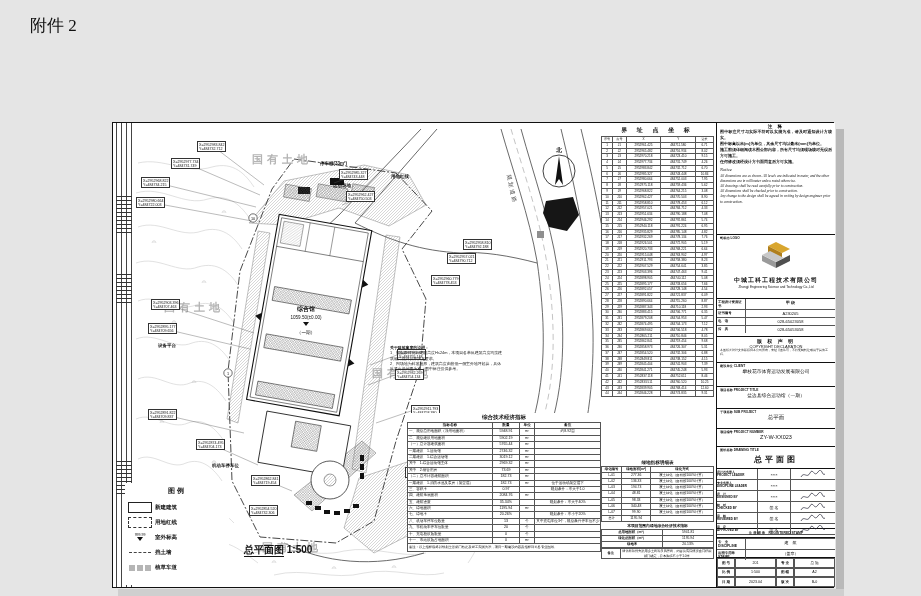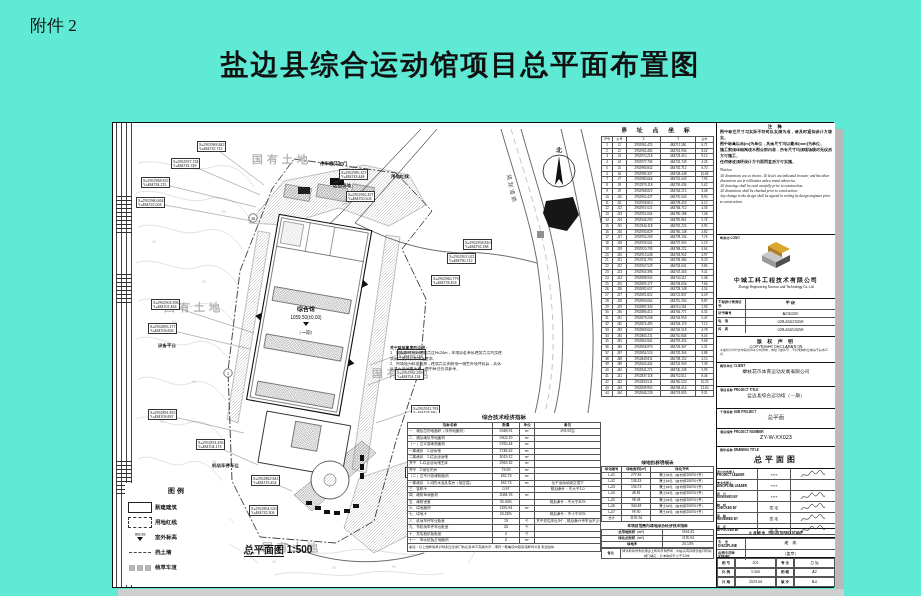--- a/index.html
+++ b/index.html
@@ -1,16 +1,16 @@
 <!DOCTYPE html>
 <html><head>
 <meta charset="utf-8">
 <style>
   html,body{margin:0;padding:0;background:#fff;}
-  .stage{position:relative;width:921px;height:596px;background:#5eead4;overflow:hidden;
+  .stage{position:relative;width:921px;height:596px;background:#e5e5e5;overflow:hidden;
          font-family:"Liberation Sans",sans-serif;color:#111;}
   .attach{position:absolute;left:30px;top:14px;font-family:"Liberation Serif",serif;font-size:17px;}
   .maintitle{position:absolute;left:0;top:46px;width:100%;text-align:center;
              font-family:"Liberation Serif",serif;font-weight:bold;font-size:28px;letter-spacing:2px;}
   .sheet{position:absolute;left:112px;top:122px;width:722px;height:466px;background:#fff;
          border:1px solid #111;box-sizing:border-box;}
   .shadow-r{position:absolute;left:836px;top:129px;width:8px;height:462px;background:#b9b9b9;}
   .shadow-b{position:absolute;left:118px;top:589px;width:726px;height:7px;background:#cfcfcf;}
   
   .lstrip{position:absolute;left:3px;top:0;width:18px;height:464px;
@@ -87,21 +87,20 @@
   .meta{display:grid;grid-template-columns:18px 1fr 18px 1fr;flex:1;}
   .meta div{border:0.25px solid #555;font-size:3.6px;display:flex;align-items:center;justify-content:center;text-align:center;}
   .meta div.ml{font-weight:bold;background:#fff;}
   .gray-land{fill:#b4b4b4;font-size:11px;letter-spacing:4px;font-weight:bold;}
 </style>
 </head>
 <body>
 
 <div class="stage">
   <div class="attach">附件 2</div>
-  <div class="maintitle">盐边县综合运动馆项目总平面布置图</div>
 
   <div class="shadow-r"></div>
   <div class="shadow-b"></div>
 
   <div class="sheet">
 
     <div class="lstrip">
       <div class="ticks" style="top:72px;height:38px;"></div>
       <div class="ticks" style="top:150px;height:30px;"></div>
       <div class="ticks" style="top:335px;height:36px;"></div>

